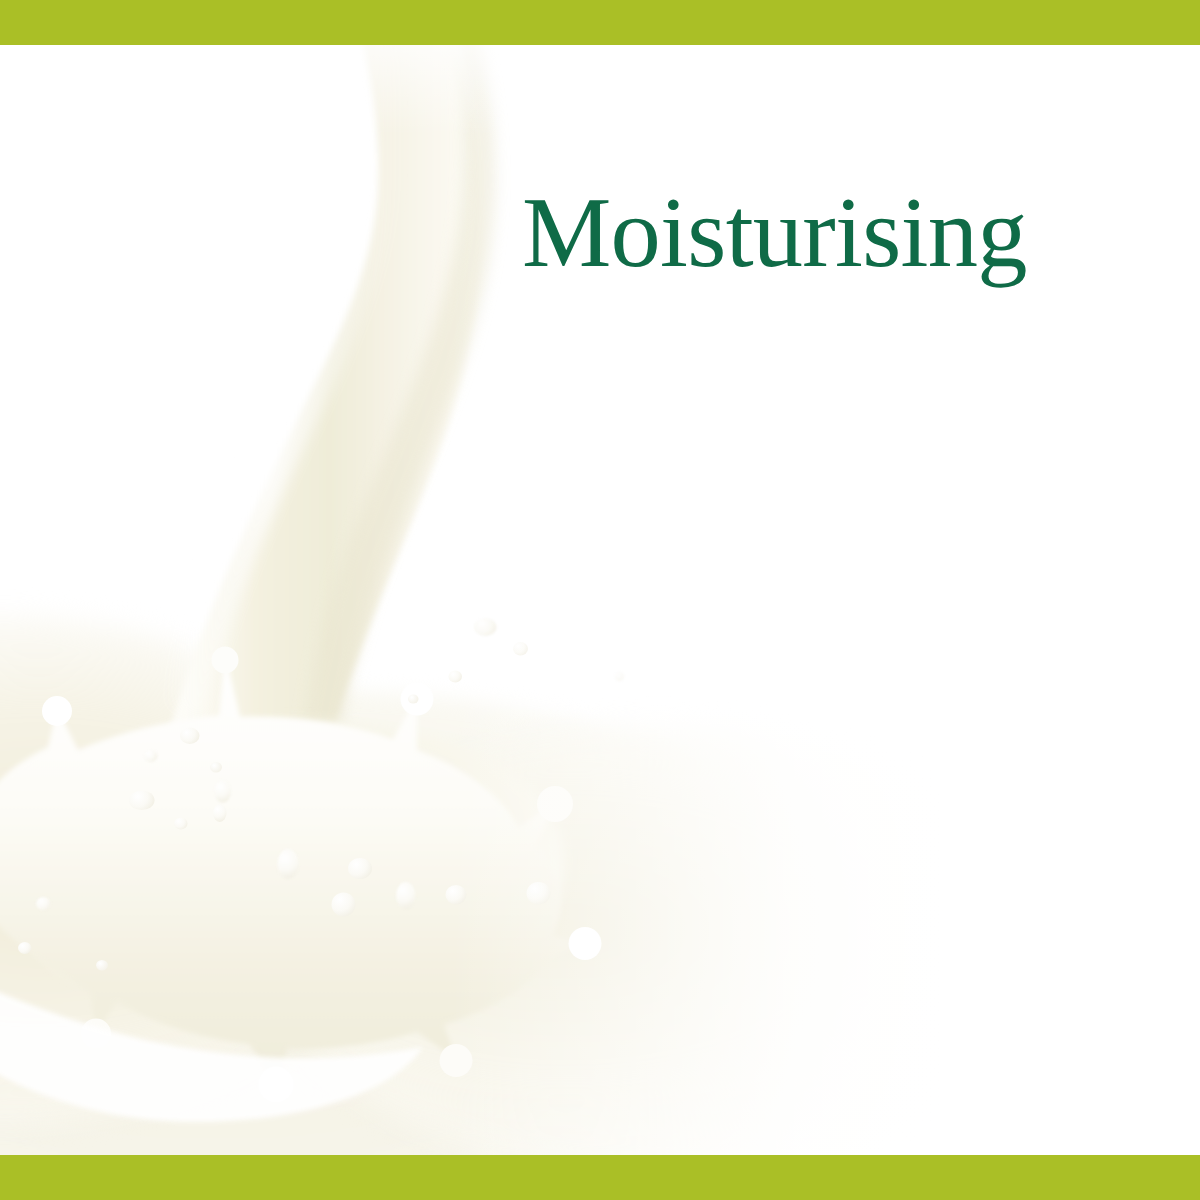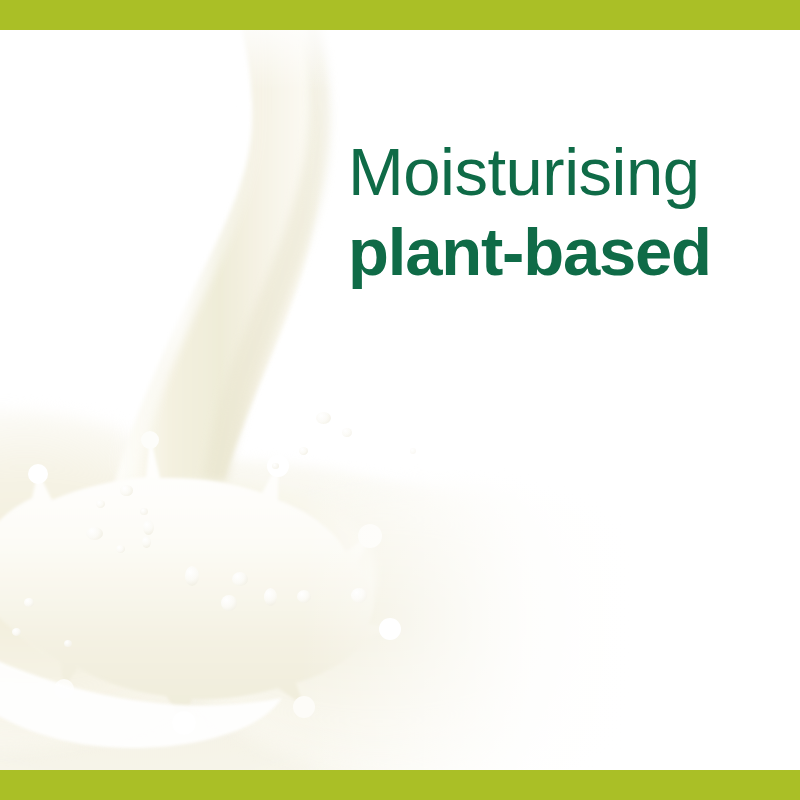--- a/index.html
+++ b/index.html
@@ -125,25 +125,26 @@
     position: absolute;
     left: 0; top: 0; width: 800px; height: 60px;
     background: linear-gradient(to bottom, rgba(255,255,255,0.75), rgba(255,255,255,0));
     pointer-events: none;
   }
 
   
   #headline {
     position: absolute;
     left: 348px;
-    top: 138px;
+    top: 122px;
     width: 430px;
     color: #0f6b47;
     line-height: 1.0;
     letter-spacing: -0.5px;
+    font-family: Liberation Serif, serif;
   }
   .hl-line {
     display: block;
     font-size: 67px;
     font-weight: 400;
     margin: 0;
     padding: 0 0 13px 0;
     white-space: nowrap;
   }
   .hl-line.bold {
@@ -306,18 +307,17 @@
         <div class="drop" style="left: 12px; top: 598px; width: 9px; height: 8px;"></div>
         <div class="drop tiny" style="left: 64px; top: 610px; width: 8px; height: 7px;"></div>
       </div>
 
     <div id="photo-fade-top"></div>
     <div id="photo-fade"></div>
   </div>
 
   <div id="headline" style="color: rgb(15, 107, 71);">
     <span class="hl-line">Moisturising</span>
-    <span class="hl-line bold">plant-based</span>
   </div>
 
   <div id="rule-bottom" class="rule" style="background: rgb(170, 191, 38);"></div>
 
 </div>
 
 </body></html>

